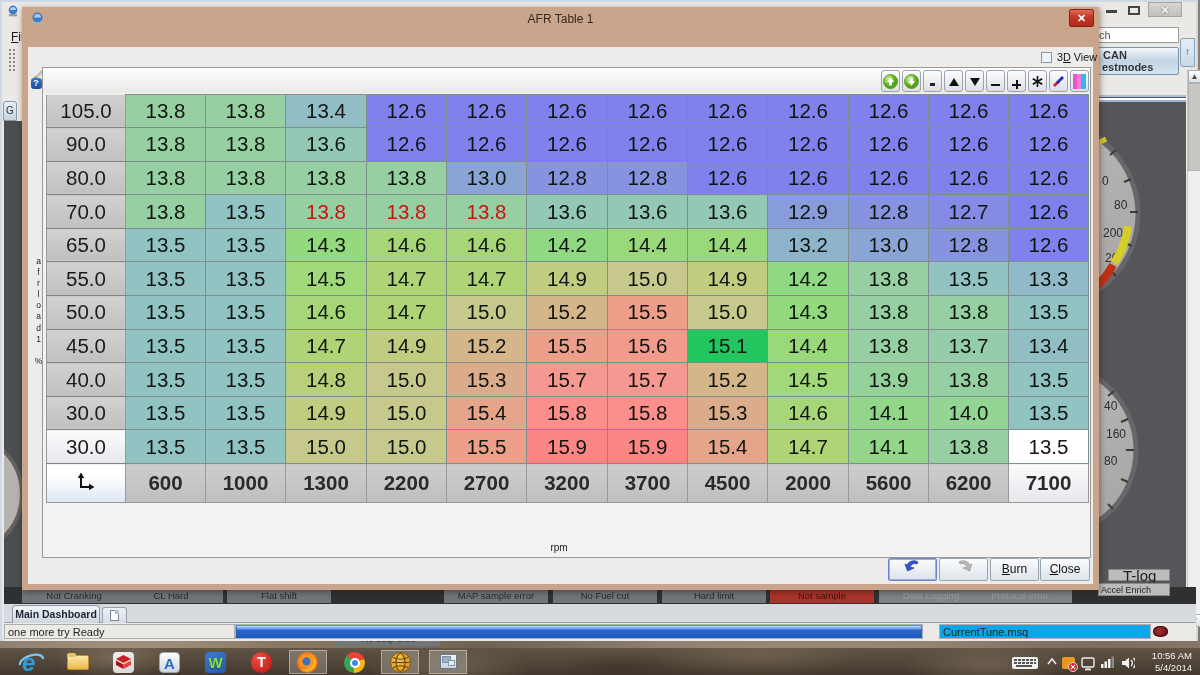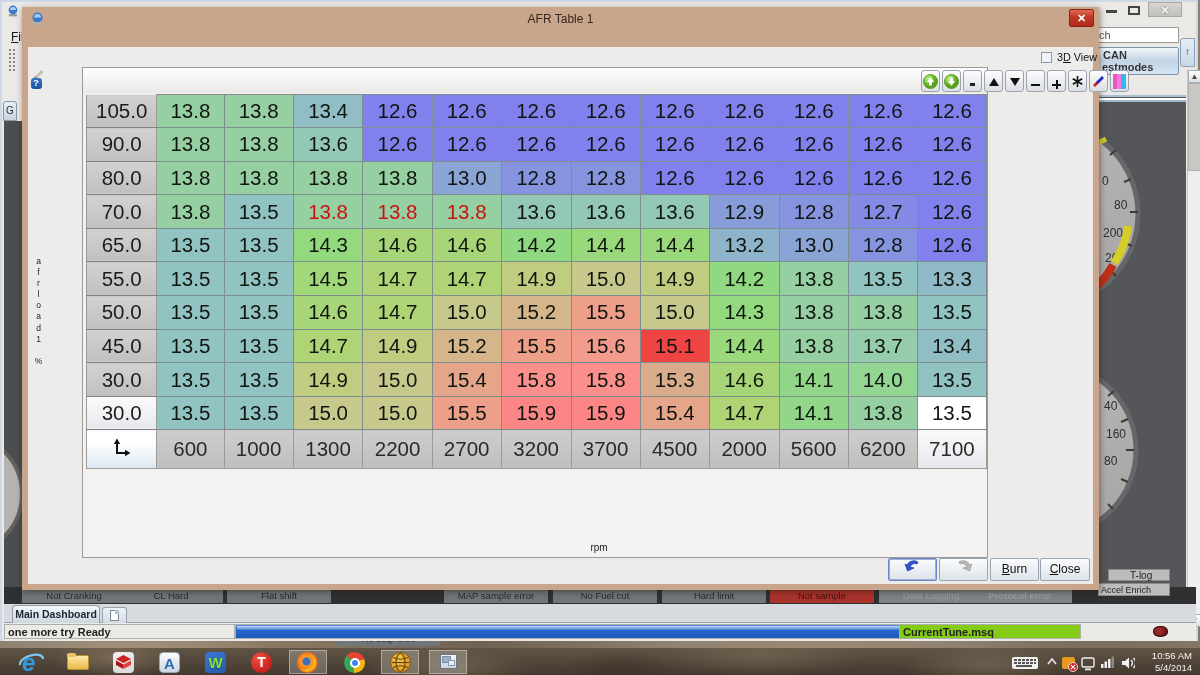--- a/index.html
+++ b/index.html
@@ -19,37 +19,37 @@
  font-size:12px; text-align:center; line-height:24px; }
 #dlgx { position:absolute; right:5px; top:2px; width:25px; height:18px; border-radius:2px;
  background:linear-gradient(180deg,#e06a55,#c23727 45%,#b02a1c); border:1px solid #8c2014;
  color:#fff; text-align:center; font-size:11px; line-height:16px; font-weight:bold; }
 #dlgmenu { position:absolute; left:6px; top:23px; right:6px; height:17px;
  background:linear-gradient(180deg,#ffffff,#f2f1ef); border-bottom:1px solid #c8c6c2;
  font-size:12px; color:#1a1a1a; }
 #dlgmenu span { margin-left:11px; }
 #dlgbody { position:absolute; left:6px; top:40px; right:6px; bottom:6px; background:#edecea; }
 u { text-decoration:underline; }
-#panel { position:absolute; left:14px; top:19.5px; width:906px; height:491px;
- background:#f3f2f0; border:1px solid #9a9a98;margin-left:40px; }
+#panel { position:absolute; left:14px; top:19.5px; width:1049px; height:491px;
+ background:#f3f2f0; border:1px solid #9a9a98; }
 #tstrip { position:absolute; left:0; top:0; width:100%; height:25px;
  background:linear-gradient(180deg,#fefefe,#eae9e7); }
 .tb { position:absolute; top:2.5px; width:19px; height:22px; border:1px solid #9aa4b0; border-radius:3px;
  background:linear-gradient(180deg,#fdfdfd,#dcdfe3); text-align:center; padding-top:3px; }
 .tri-up { width:0;height:0;border-left:5px solid transparent;border-right:5px solid transparent;
  border-bottom:8px solid #111; margin:4px auto 0; }
 .tri-dn { width:0;height:0;border-left:5px solid transparent;border-right:5px solid transparent;
  border-top:8px solid #111; margin:4px auto 0; }
 #grid { position:absolute; left:3px; top:26px; border-collapse:collapse; table-layout:fixed; }
 #grid td { text-align:center; font-size:20.5px; color:#101510; border:1px solid #7e8d8d;
  overflow:hidden; white-space:nowrap; padding:0; }
 #grid td.rh { background:linear-gradient(180deg,#d3d2d0,#c1c0be); color:#1c1c1c;
  border:1px solid #9a9a98; border-top-color:#e8e8e6; border-bottom-color:#828280; }
 #grid td.xh { background:linear-gradient(180deg,#cecdcb,#c0bfbd); color:#2a2a2a;
- border:1px solid #9a9a98; border-left-color:#b0afad; }
+ border:1px solid #9a9a98; border-left-color:#b0afad;font-weight:bold; }
 #grid td.sel { background:linear-gradient(180deg,#fbfbfc,#e6e8ec); }
 #grid td.corner { background:linear-gradient(180deg,#ffffff 30%,#dde7f2); border:1px solid #9a9a98; }
 #grid td.red { color:#cc1111; }
 .axv { position:absolute; left:5px; top:209px; width:11px; text-align:center; font-size:8.5px;
  line-height:11.1px; color:#222; }
 #rpm { position:absolute; left:441px; top:474px; width:150px; text-align:center; font-size:10px; color:#222; }
 .bbtn { position:absolute; top:511px; height:23px; border:1px solid #97a4b2; border-radius:2px;
  background:linear-gradient(180deg,#fbfcfd,#dde3ea); text-align:center; font-size:12px;
  color:#111; line-height:21px; }
 #ind-strip { position:absolute; left:2px; top:585px; width:1192px; height:17px; background:#2e3032; z-index:5; }
@@ -57,21 +57,21 @@
  font-size:9.5px; text-align:center; line-height:14px; overflow:hidden; white-space:nowrap; }
 #tabrow { position:absolute; left:2px; top:602px; width:1192px; height:19px;
  background:#d7dbe0; border-bottom:1px solid #9aa2ac; z-index:5; }
 #mtab { position:absolute; left:8px; top:1px; width:88px; height:18px;
  background:linear-gradient(180deg,#f2f6fa,#ccd6e0); border:1px solid #8b98a6; border-bottom:none;
  border-radius:4px 4px 0 0; font-size:10.5px; font-weight:bold; color:#1c2430;
  text-align:center; line-height:17px; }
 #mtab2 { position:absolute; left:98px; top:3px; width:25px; height:16px;
  background:linear-gradient(180deg,#eef2f6,#d4dce4); border:1px solid #97a2ae; border-bottom:none;
  border-radius:3px 3px 0 0; }
-#statusbar { position:absolute; left:2px; top:621px; width:1192px; height:18px; background:#eceae7; z-index:5;font-weight:bold; }
+#statusbar { position:absolute; left:2px; top:621px; width:1192px; height:18px; background:#eceae7; z-index:5; }
 .sseg { position:absolute; top:1px; height:15px; border:1px solid #b0aeaa; font-size:11px;
  color:#222; line-height:14px; padding-left:3px; background:#eceae7; overflow:hidden; }
 #taskbar { position:absolute; left:0; top:648px; width:1200px; height:27px;
  background-color:#564a3c;
  background-image:
   radial-gradient(ellipse 90px 30px at 115px 10px, rgba(150,130,105,0.55), rgba(150,130,105,0) 70%),
   radial-gradient(ellipse 120px 30px at 450px 20px, rgba(145,128,105,0.45), rgba(145,128,105,0) 70%),
   radial-gradient(ellipse 150px 30px at 760px 8px, rgba(140,122,100,0.4), rgba(140,122,100,0) 70%),
   radial-gradient(ellipse 120px 30px at 985px 18px, rgba(150,132,110,0.42), rgba(150,132,110,0) 70%),
   radial-gradient(ellipse 80px 25px at 620px 22px, rgba(60,48,38,0.6), rgba(60,48,38,0) 70%),
@@ -148,48 +148,48 @@
           <line x1="24" y1="384" x2="31" y2="387"></line>
 <line x1="11" y1="409" x2="16" y2="414"></line>
 </g>
 <g font-family="Liberation Sans, sans-serif" font-size="12" fill="#2e2e2e">
 <text x="7" y="315">40</text>
           <text x="9" y="343">160</text>
           <text x="7" y="370">80</text>
 </g>
 </g>
 </svg>
-  <div style="position:absolute;left:1106px;top:567px;width:62px;height:12px;background:#bdbcba;border:1px solid #8a8a88;font-size:10px;color:#222;line-height:11px;padding-left:21px;z-index:6">T-log</div>
+  <div style="position:absolute;left:1106px;top:567px;width:62px;height:12px;background:#bdbcba;border:1px solid #8a8a88;font-size:15px;color:#222;line-height:11px;padding-left:14px;z-index:6">T-log</div>
   <div style="position:absolute;left:1096px;top:581px;width:72px;height:13px;background:#bdbcba;border:1px solid #8a8a88;font-size:9px;color:#222;line-height:12px;padding-left:2px;z-index:6">Accel Enrich</div>
 
   <div id="ind-strip">
       <div class="ib" style="left:18px;">Not Cranking</div>
       <div class="ib" style="left:115px;">CL Hard</div>
       <div class="ib" style="left:223px;">Flat shift</div>
       <div class="ib" style="left:332px;margin-top:43px;">No seq. shift</div>
       <div class="ib" style="left:440px;">MAP sample error</div>
       <div class="ib" style="left:549px;">No Fuel cut</div>
       <div class="ib" style="left:658px;">Hard limit</div>
       <div class="ib" style="left:766px;background:#aa332c;color:#43120e;">Not sample</div>
       <div class="ib" style="left:875px;background:#7e8385;color:#999fa1;">Data Logging</div>
-      <div class="ib" style="left:964px;background:#7e8385;color:#999fa1;font-weight:bold;">Protocol error</div>
+      <div class="ib" style="left:964px;background:#7e8385;color:#999fa1;">Protocol error</div>
     </div>
   <div id="tabrow">
     <div id="mtab">Main Dashboard</div>
     <div id="mtab2">
         <div style="position:absolute;left:7px;top:2px;width:9px;height:11px;background:#fff;border:1px solid #7a8692"></div>
         <div style="position:absolute;left:12px;top:2px;width:4px;height:4px;background:#aac4e0"></div>
       </div>
   </div>
   <div id="statusbar">
     <div class="sseg" style="left:0;width:231px">one more try Ready</div>
     <div class="sseg" style="left:231px;width:688px;padding:0;background:linear-gradient(180deg,#5b93e8,#2766cc 40%,#1e5abc)">
         <div style="position:absolute;left:1px;top:1px;right:1px;height:4px;background:linear-gradient(180deg,rgba(255,255,255,0.65),rgba(255,255,255,0.1))"></div>
       </div>
-    <div class="sseg" style="left:895px;width:182px;background:#84cc16">CurrentTune.msq</div>
+    <div class="sseg" style="left:935px;width:212px;background:#0ea5e9">CurrentTune.msq</div>
     <div style="position:absolute;left:1149px;top:3px;width:15px;height:11px;background:radial-gradient(circle at 40% 40%,#a83030,#5c0e0e);border-radius:45%;border:1px solid #3a0808"></div>
   </div>
 </div>
 
 <div id="dlg">
   <div id="dlgtitle">AFR Table 1</div>
   <svg style="position:absolute;left:9px;top:5px" width="13" height="14" viewBox="0 0 13 14">
       <circle cx="6.5" cy="5.5" r="5" fill="#3a7ac8"></circle>
       <path d="M3 5.5 A 3.5 3.5 0 0 1 10 5.5" fill="#a8cdf0"></path>
       <rect x="2" y="10" width="9" height="3" fill="#b0b0b0"></rect>
@@ -381,25 +381,40 @@
             </tr>
             <tr style="height:33.6px">
               <td class="rh">45.0</td>
               <td style="background:#92c3c3">13.5</td>
               <td style="background:#92c3c3">13.5</td>
               <td style="background:#afd476">14.7</td>
               <td style="background:#c0cd81">14.9</td>
               <td style="background:#d5b58a">15.2</td>
               <td style="background:#ed9f89">15.5</td>
               <td style="background:#f29b8d">15.6</td>
-              <td style="background:#ef4444">15.1</td>
+              <td style="background:#22c55e">15.1</td>
               <td style="background:#99d97c">14.4</td>
               <td style="background:#96cfa2">13.8</td>
               <td style="background:#95ccab">13.7</td>
               <td style="background:#91bec5">13.4</td>
+            </tr>
+            <tr style="height:33.6px">
+              <td class="rh">40.0</td>
+              <td style="background:#92c3c3">13.5</td>
+              <td style="background:#92c3c3">13.5</td>
+              <td style="background:#b8d07a">14.8</td>
+              <td style="background:#c7c98c">15.0</td>
+              <td style="background:#dbac8b">15.3</td>
+              <td style="background:#f69892">15.7</td>
+              <td style="background:#f69892">15.7</td>
+              <td style="background:#d5b58a">15.2</td>
+              <td style="background:#a0d87a">14.5</td>
+              <td style="background:#95d29b">13.9</td>
+              <td style="background:#96cfa2">13.8</td>
+              <td style="background:#92c3c3">13.5</td>
             </tr>
             <tr style="height:33.6px">
               <td class="rh">30.0</td>
               <td style="background:#92c3c3">13.5</td>
               <td style="background:#92c3c3">13.5</td>
               <td style="background:#c0cd81">14.9</td>
               <td style="background:#c7c98c">15.0</td>
               <td style="background:#e4a58a">15.4</td>
               <td style="background:#fa8f8c">15.8</td>
               <td style="background:#fa8f8c">15.8</td>

